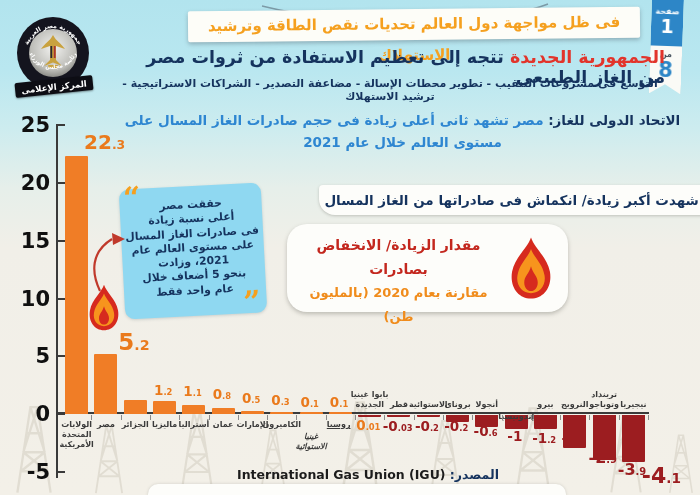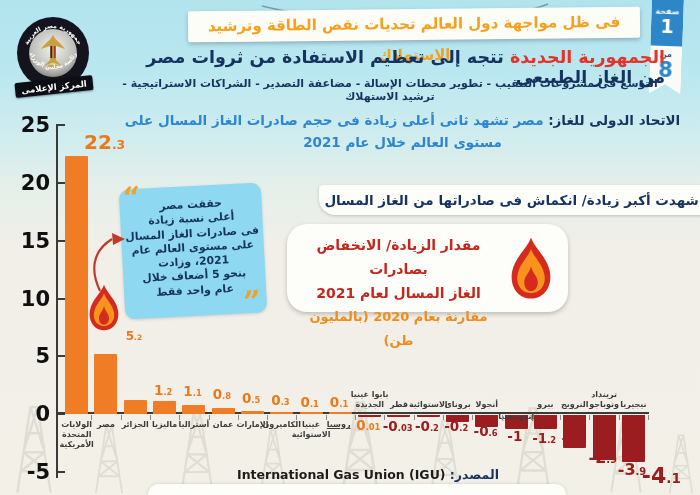--- a/index.html
+++ b/index.html
@@ -205,21 +205,20 @@
     <polygon points="26,7 39,13 27,19" fill="#c0392b"></polygon>
   </svg>
 
   <svg class="flame-egypt">
       <use href="#flame"></use>
     </svg>
 
   <div class="legend-box">
     <div class="legend-text">
       <div class="lr">مقدار الزيادة/ الانخفاض بصادرات</div>
-      <div class="lr">الغاز المسال لعام 2021</div>
       <div class="lo">مقارنة بعام 2020 (بالمليون طن)</div>
     </div>
     <svg class="flame-legend">
         <use href="#flame"></use>
       </svg>
   </div>
 
   <div id="chart">
       <div class="yaxis"></div>
       <div class="baseline"></div>
@@ -236,21 +235,21 @@
       <div class="ytickmark" style="top: 413px;"></div>
       <div class="ylab" style="top: 401px;">0</div>
       <div class="ytickmark" style="top: 470.75px;"></div>
       <div class="ylab" style="top: 458.75px;">-5</div>
       <div class="bar pos" style="left: 65.15px; width: 23px; height: 257.565px; top: 156.435px; background: rgb(240, 125, 38);"></div>
       <div class="val vpos" style="left: 54px; width: 45.3px; font-size: 20px; top: 132.435px;"><span>22</span><span class="dec">.3</span></div>
       <div class="cat cpos" style="left: 57px; width: 39.3px; top: 420px;">الولايات
 المتحدة
 الأمريكية</div>
       <div class="bar pos" style="left: 94.45px; width: 23px; height: 60.06px; top: 353.94px; background: rgb(240, 125, 38);"></div>
-      <div class="val vpos" style="left: 83.3px; width: 45.3px; font-size: 12px; top: 329.94px;"><span>5</span><span class="dec">.2</span></div>
+      <div class="val vpos" style="left: 83.3px; width: 45.3px; font-size: 23px; top: 329.94px;"><span>5</span><span class="dec">.2</span></div>
       <div class="cat cpos" style="left: 86.3px; width: 39.3px; top: 420px;">مصر</div>
       <div class="tick" style="left: 91.3px;"></div>
       <div class="bar pos" style="left: 123.75px; width: 23px; height: 13.86px; top: 400.14px; background: rgb(240, 125, 38);"></div>
       <div class="val vpos" style="left: 112.6px; width: 45.3px; font-size: 13.5px; top: 382.64px;"><span>1</span><span class="dec">.2</span></div>
       <div class="cat cpos" style="left: 115.6px; width: 39.3px; top: 420px;">الجزائر</div>
       <div class="tick" style="left: 120.6px;"></div>
       <div class="bar pos" style="left: 153.05px; width: 23px; height: 12.705px; top: 401.295px; background: rgb(240, 125, 38);"></div>
       <div class="val vpos" style="left: 141.9px; width: 45.3px; font-size: 13.5px; top: 383.795px;"><span>1</span><span class="dec">.1</span></div>
       <div class="cat cpos" style="left: 144.9px; width: 39.3px; top: 420px;">ماليزيا</div>
       <div class="tick" style="left: 149.9px;"></div>
@@ -265,21 +264,21 @@
       <div class="bar pos" style="left: 240.95px; width: 23px; height: 3.465px; top: 410.535px; background: rgb(240, 125, 38);"></div>
       <div class="val vpos" style="left: 229.8px; width: 45.3px; font-size: 13.5px; top: 393.035px;"><span>0</span><span class="dec">.3</span></div>
       <div class="cat cpos" style="left: 232.8px; width: 39.3px; top: 420px;">الإمارات</div>
       <div class="tick" style="left: 237.8px;"></div>
       <div class="bar pos" style="left: 270.25px; width: 23px; height: 1.6px; top: 412.4px; background: rgb(240, 125, 38);"></div>
       <div class="val vpos" style="left: 259.1px; width: 45.3px; font-size: 13.5px; top: 394.9px;"><span>0</span><span class="dec">.1</span></div>
       <div class="cat cpos" style="left: 262.1px; width: 39.3px; top: 420px;">الكاميرون</div>
       <div class="tick" style="left: 267.1px;"></div>
       <div class="bar pos" style="left: 299.55px; width: 23px; height: 1.6px; top: 412.4px; background: rgb(240, 125, 38);"></div>
       <div class="val vpos" style="left: 288.4px; width: 45.3px; font-size: 13.5px; top: 394.9px;"><span>0</span><span class="dec">.1</span></div>
-      <div class="cat cpos" style="left: 291.4px; width: 39.3px; top: 420px;">غينيا
+      <div class="cat cpos" style="left: 291.4px; width: 39.3px; top: 432px; font-style: italic;">غينيا
 الاستوائية</div>
       <div class="tick" style="left: 296.4px;"></div>
       <div class="bar pos" style="left: 328.85px; width: 23px; height: 1.6px; top: 412.4px; background: rgb(240, 125, 38);"></div>
       <div class="val vpos" style="left: 317.7px; width: 45.3px; font-size: 13.5px; top: 418px;"><span>0</span><span class="dec">.01</span></div>
       <div class="cat cpos" style="left: 319px; width: 39.3px; top: 420px; text-decoration: underline;">روسيا</div>
       <div class="tick" style="left: 325.7px;"></div>
       <div class="bar neg" style="left: 358.15px; width: 23px; height: 1.6px; top: 415px; background: rgb(156, 29, 32);"></div>
       <div class="val vneg" style="left: 347px; width: 45.3px; font-size: 13.5px; top: 418.6px;"><span>-0</span><span class="dec">.03</span></div>
       <div class="cat cneg" style="left: 350px; width: 39.3px; bottom: 85px;">بابوا غينيا
 الجديدة</div>

